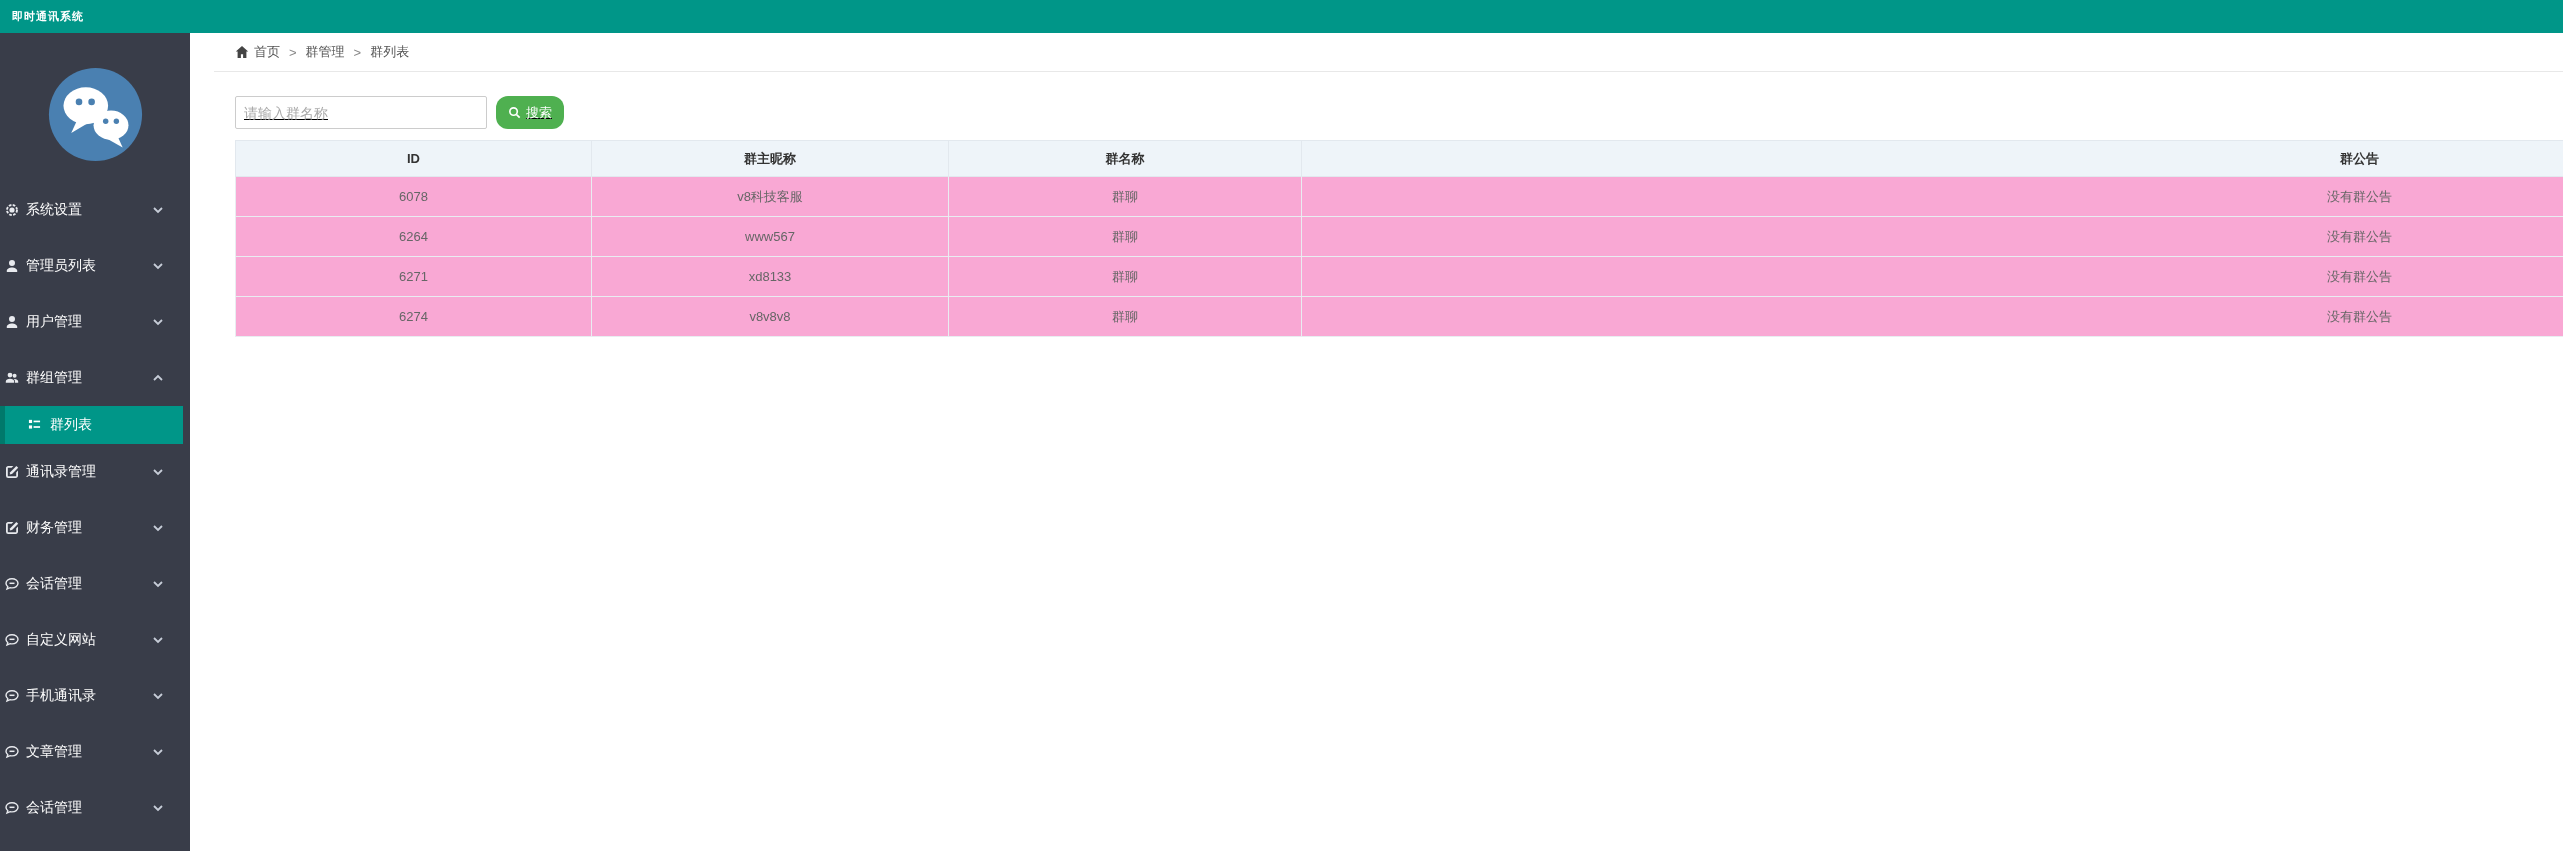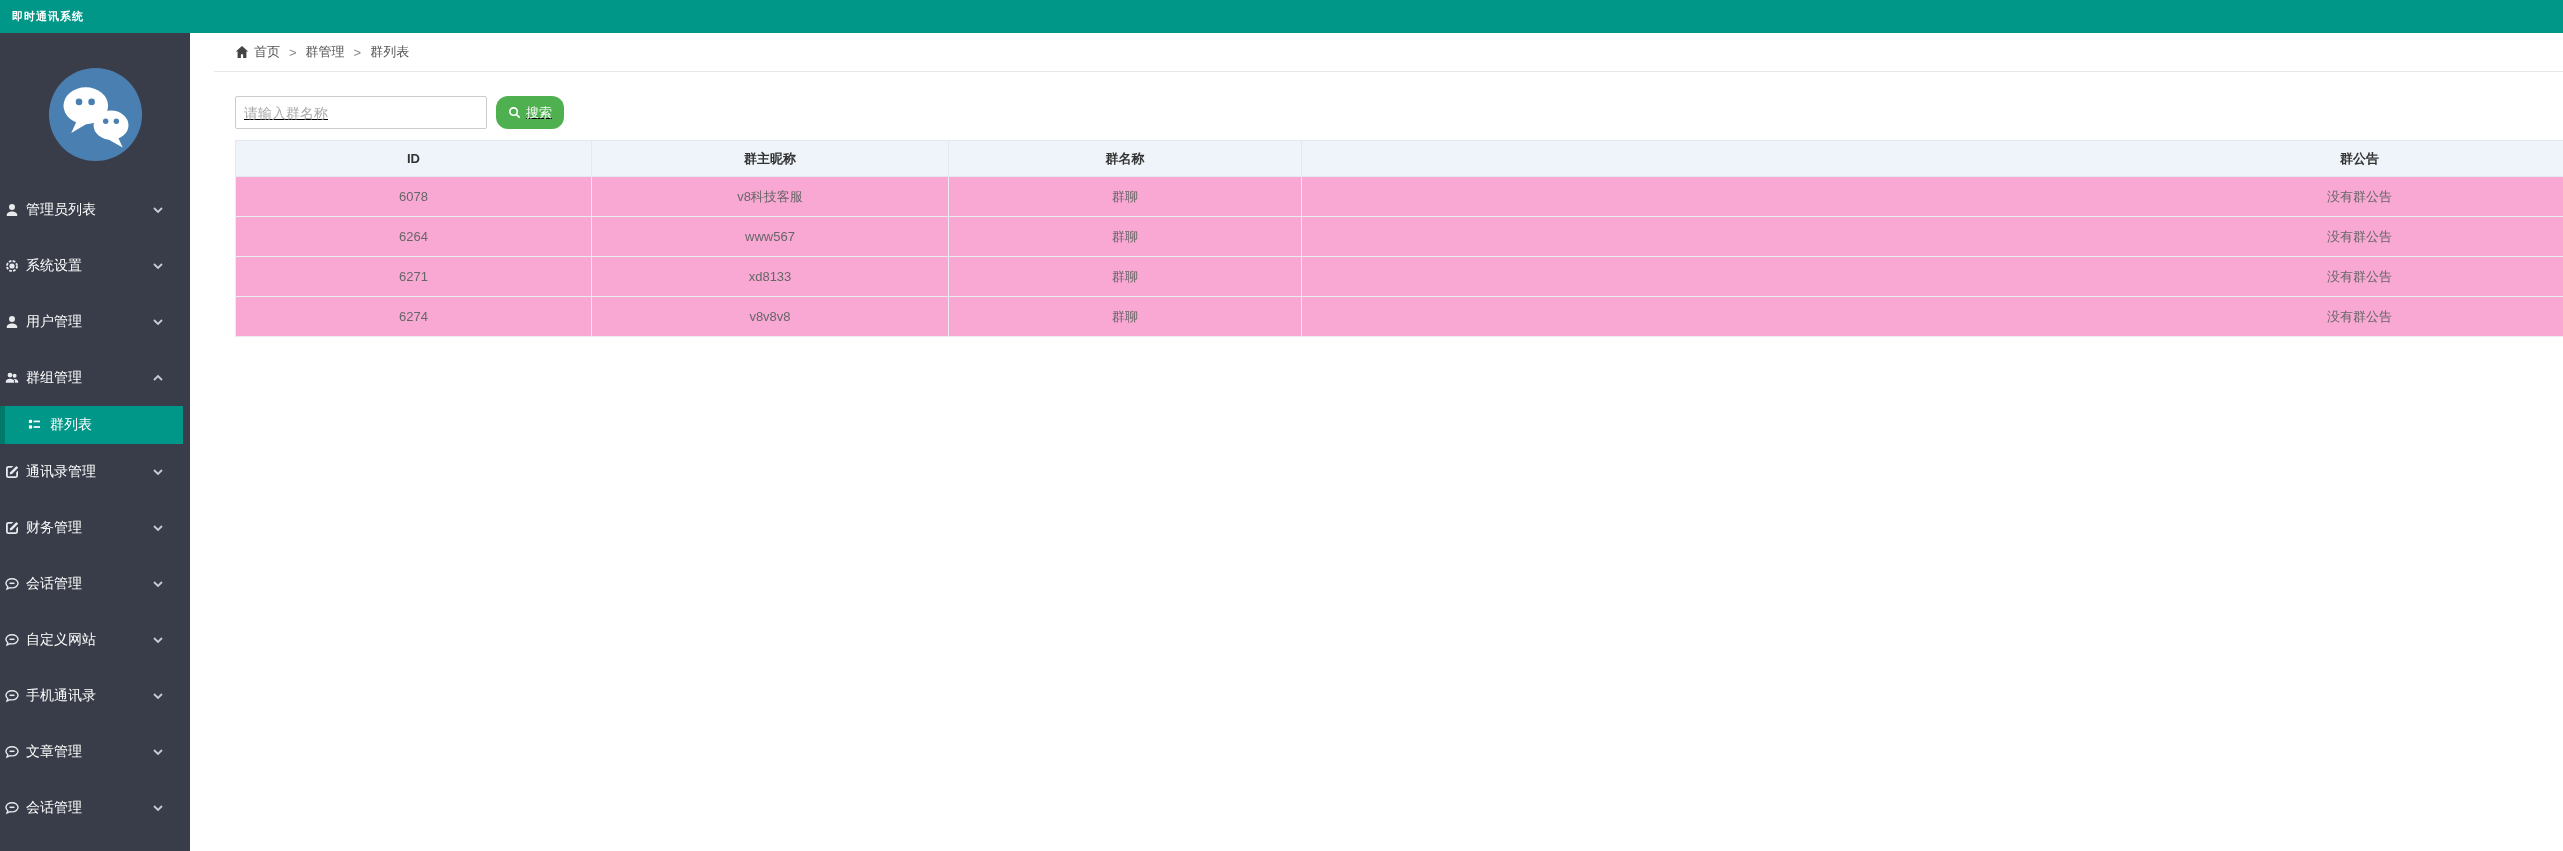--- a/index.html
+++ b/index.html
@@ -100,40 +100,40 @@
         <circle cx="46" cy="37" r="3.4" fill="#4a80b1"></circle>
         <circle cx="60.5" cy="57" r="2.8" fill="#4a80b1"></circle>
         <circle cx="71.5" cy="57" r="2.8" fill="#4a80b1"></circle>
       </svg>
     </span>
   </div>
 
   <ul class="menu">
     <li class="menu-item">
       <span class="mi">
-        <svg viewBox="0 0 14 14" fill="currentColor">
-            <path d="M7 7a3 3 0 1 0 0-6 3 3 0 0 0 0 6zm0 1.4c-2.6 0-5.2 1.4-5.2 3.2V13h10.4v-1.4c0-1.8-2.6-3.2-5.2-3.2z"></path>
-          </svg>
-      </span>
-      <span class="lbl">管理员列表</span>
-      <span class="chev">
-        <svg viewBox="0 0 12 12" fill="none" stroke="currentColor" stroke-width="1.8">
-            <path d="M2 4l4 4 4-4"></path>
-          </svg>
-      </span>
-    </li>
-
-    <li class="menu-item">
-      <span class="mi">
         <svg viewBox="0 0 14 14">
             <circle cx="7" cy="7" r="2.6" fill="currentColor"></circle>
             <circle cx="7" cy="7" r="5" fill="none" stroke="currentColor" stroke-width="1.9" stroke-dasharray="2.6 1.35"></circle>
           </svg>
       </span>
       <span class="lbl">系统设置</span>
+      <span class="chev">
+        <svg viewBox="0 0 12 12" fill="none" stroke="currentColor" stroke-width="1.8">
+            <path d="M2 4l4 4 4-4"></path>
+          </svg>
+      </span>
+    </li>
+
+    <li class="menu-item">
+      <span class="mi">
+        <svg viewBox="0 0 14 14" fill="currentColor">
+            <path d="M7 7a3 3 0 1 0 0-6 3 3 0 0 0 0 6zm0 1.4c-2.6 0-5.2 1.4-5.2 3.2V13h10.4v-1.4c0-1.8-2.6-3.2-5.2-3.2z"></path>
+          </svg>
+      </span>
+      <span class="lbl">管理员列表</span>
       <span class="chev">
         <svg viewBox="0 0 12 12" fill="none" stroke="currentColor" stroke-width="1.8">
             <path d="M2 4l4 4 4-4"></path>
           </svg>
       </span>
     </li>
 
     <li class="menu-item">
       <span class="mi">
         <svg viewBox="0 0 14 14" fill="currentColor">

